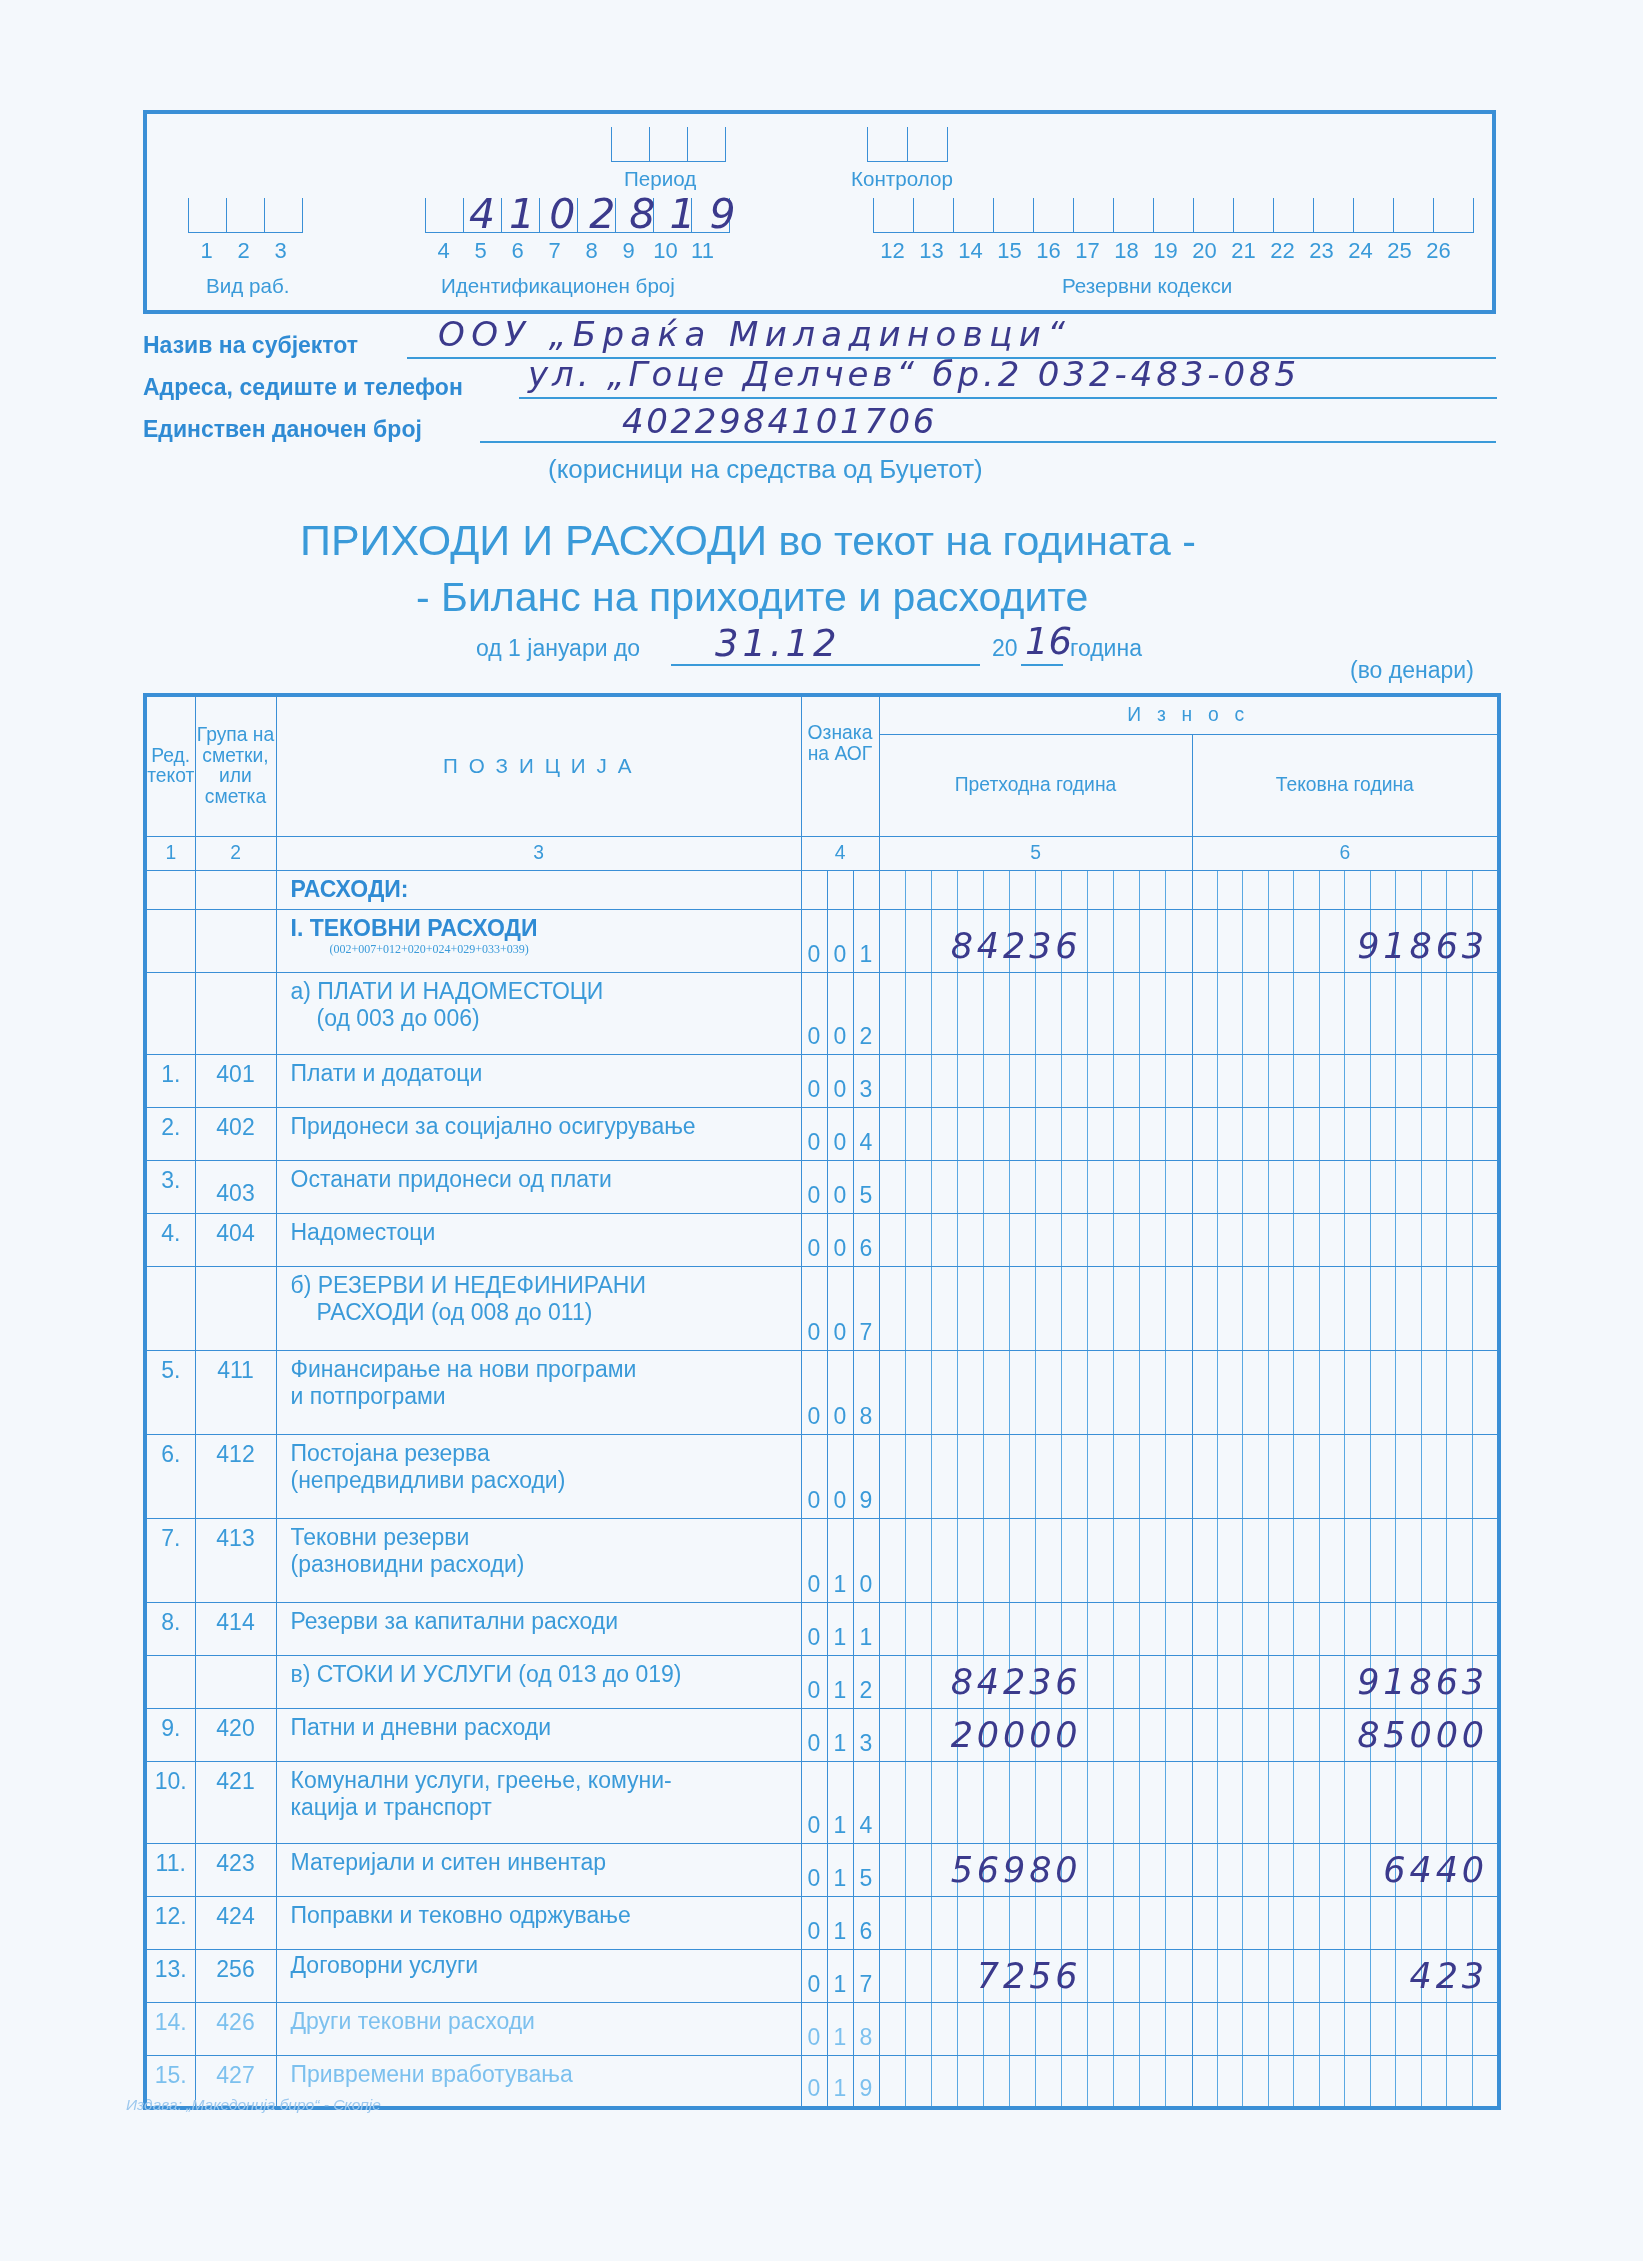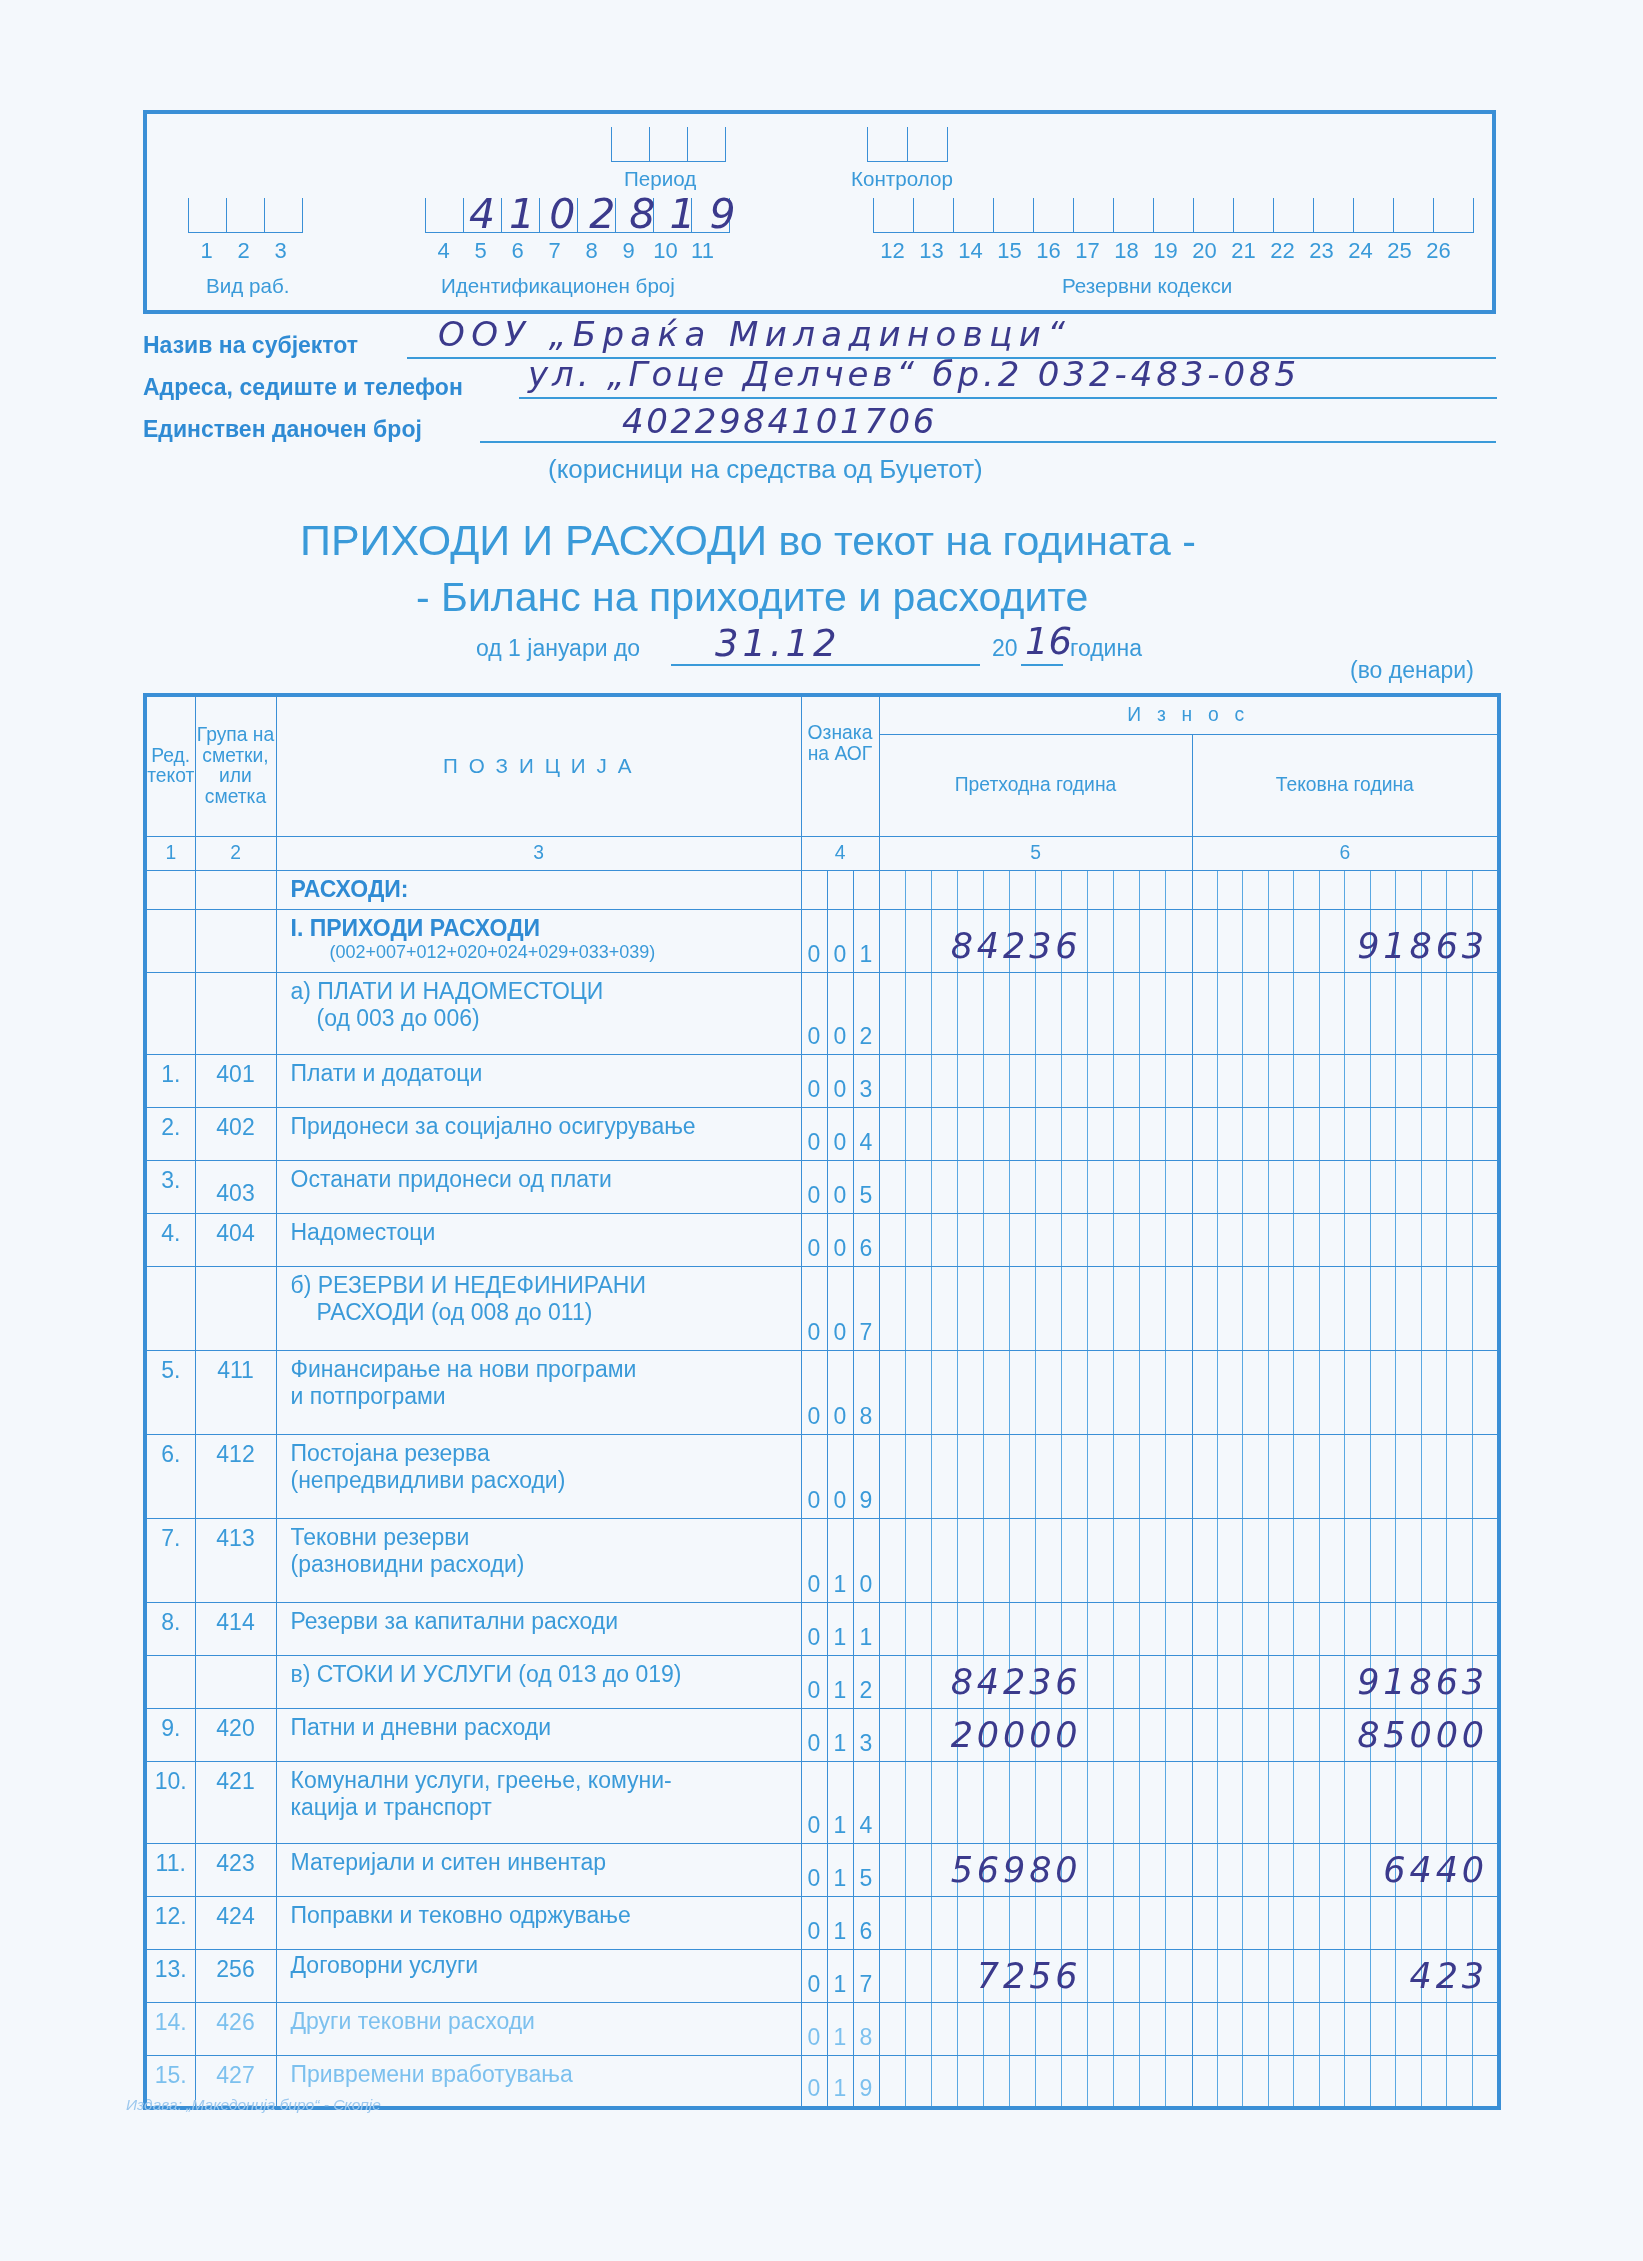--- a/index.html
+++ b/index.html
@@ -29,21 +29,21 @@
   .c1{width:50px;text-align:center;font-size:23px;}
   .c2{width:81px;text-align:center;font-size:23px;}
   .c3{width:525px;font-size:23px;padding-left:14px !important;}
   .aog{width:26px;text-align:center;font-size:23px;vertical-align:bottom;padding-bottom:3.9px !important;}
   .amt{position:relative;}
   .amt .grid{position:absolute;inset:0;display:flex;}
   .amt .grid i{flex:1;border-right:1.3px solid #5aa8e2;}
   .amt .grid i:last-child{border-right:none;}
   .amt .val{position:absolute;right:9px;bottom:5.2px;font-size:35px;}
   .bold{font-weight:bold;color:#2f8bd4;}
-  .sub{font-size:18px;}
+  .sub{font-size:12px;font-family:Liberation Serif, serif;}
   .faded{color:#7cc0ee;}
   #footer{left:126px;top:2096px;font-size:15.5px;color:#9cc8ee;font-style:italic;}
 </style>
 </head>
 <body>
 
 <div id="hdr" class="abs">
   <div class="combs" style="left:464px;top:13px;">
     <div class="comb" style="width:37px"></div>
       <div class="comb" style="width:37px"></div>
@@ -225,21 +225,21 @@
             <i></i>
             <i></i>
             <i></i>
           </div>
         </td>
     </tr>
   <tr style="height: 63px;">
         <td class="c1" style="vertical-align:top;padding-top:6.4px"></td>
         <td class="c2" style="vertical-align:top;padding-top:6.4px"></td>
         <td class="c3" style="vertical-align:top;padding-top:5.2px">
-          <div class="bold">I. ПРИХОДИ РАСХОДИ</div>
+          <div class="bold">I. ТЕКОВНИ РАСХОДИ</div>
           <div class="sub" style="padding-left:0px;padding-left:39px">(002+007+012+020+024+029+033+039)</div>
         </td>
         <td class="aog">0</td>
         <td class="aog">0</td>
         <td class="aog">1</td>
         <td class="amt">
           <div class="grid">
             <i></i>
             <i></i>
             <i></i>

